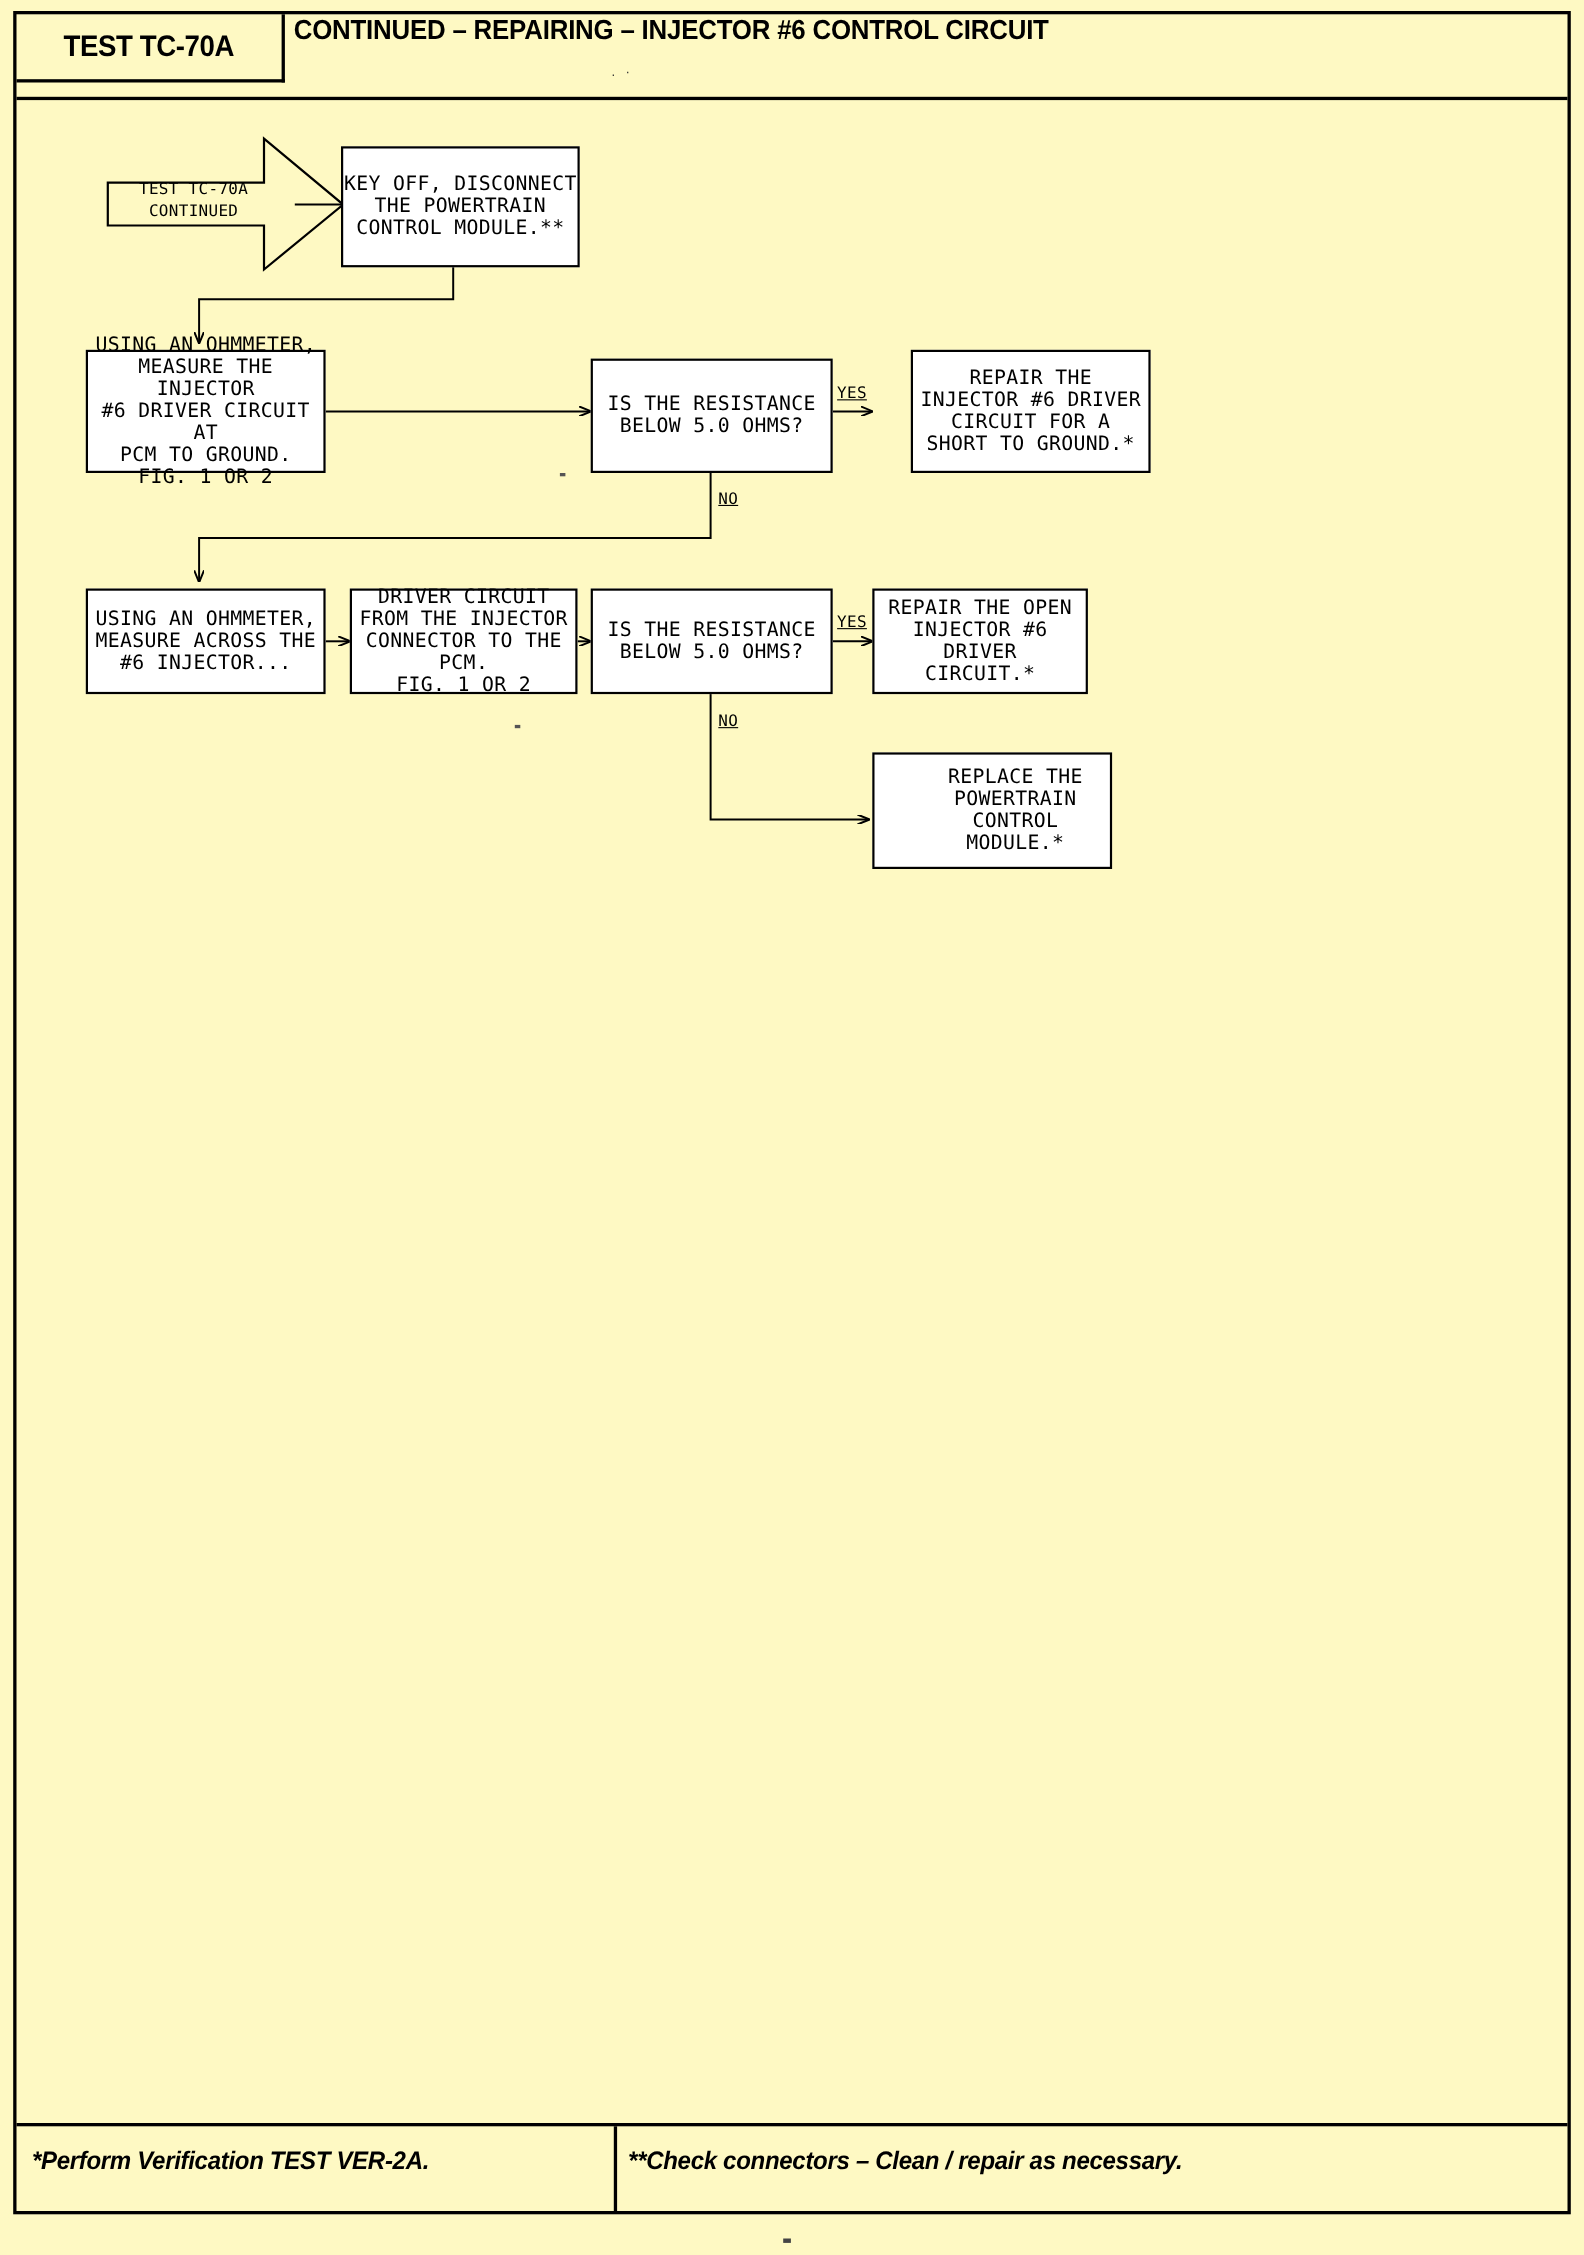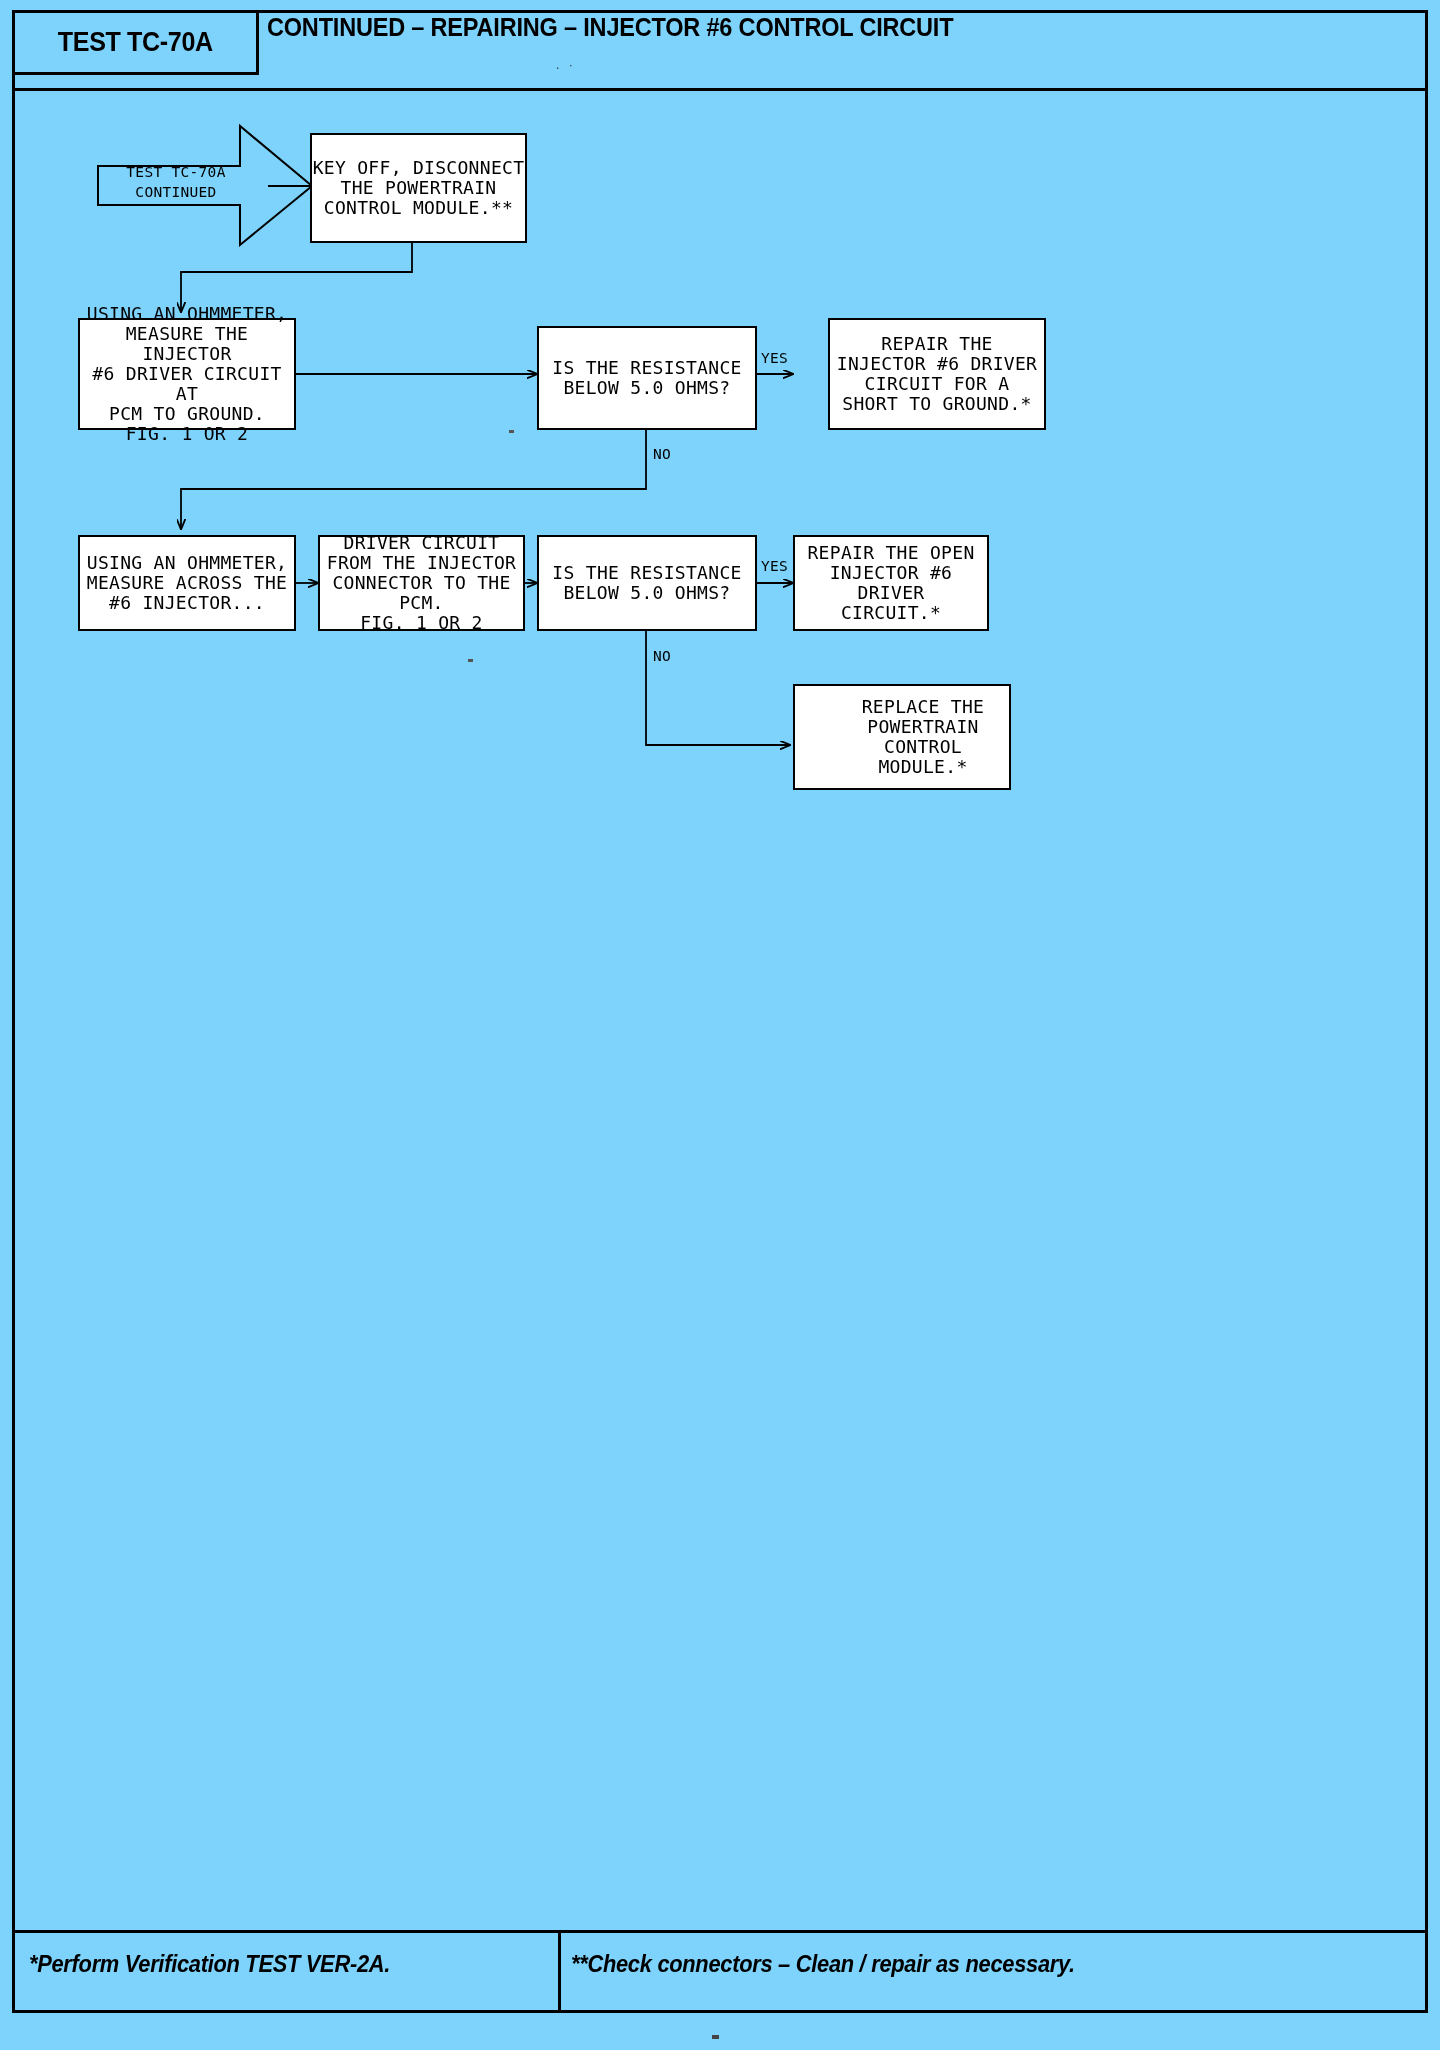--- a/index.html
+++ b/index.html
@@ -12,21 +12,21 @@
     height: 2050px;
     font-family: "Liberation Sans", sans-serif;
     color: #000000;
     overflow: hidden;
   }
 
   #page {
     position: relative;
     width: 1440px;
     height: 2050px;
-    background: #7dd3fc;
+    background: #fef9c3;
   }
 
   
   .page-frame {
     position: absolute;
     left: 12px;
     top: 10px;
     width: 1416px;
     height: 2003px;
     border: 3px solid #000;
@@ -137,20 +137,21 @@
     left: 0; top: 0;
     width: 1440px; height: 2050px;
     pointer-events: none;
   }
 
   .edge-label {
     position: absolute;
     font-family: "DejaVu Sans Mono", monospace;
     font-size: 14.5px;
     letter-spacing: 0.3px;
+    text-decoration: underline;
   }
 
   
   .speck {
     position: absolute;
     background: #555;
   }
 
   
   .footer-rule {

